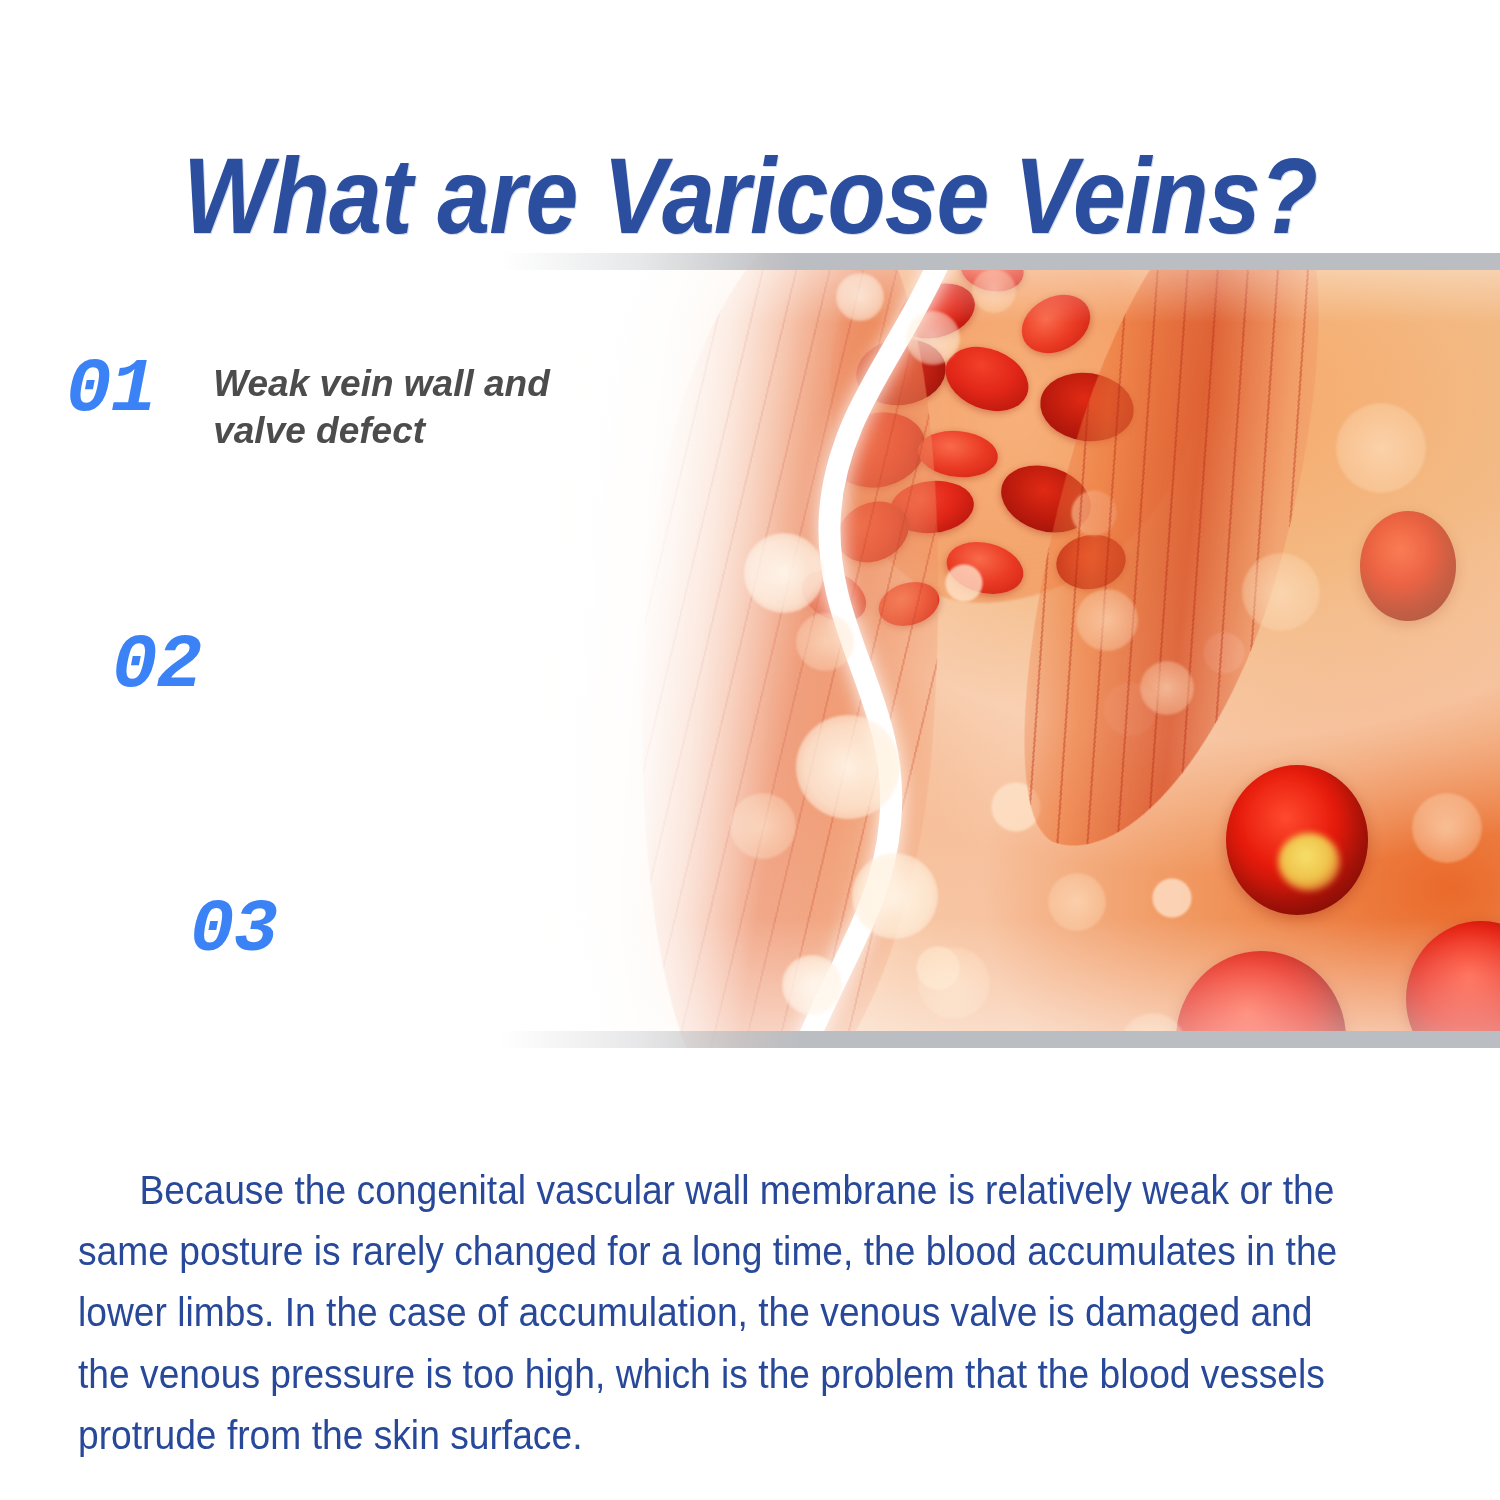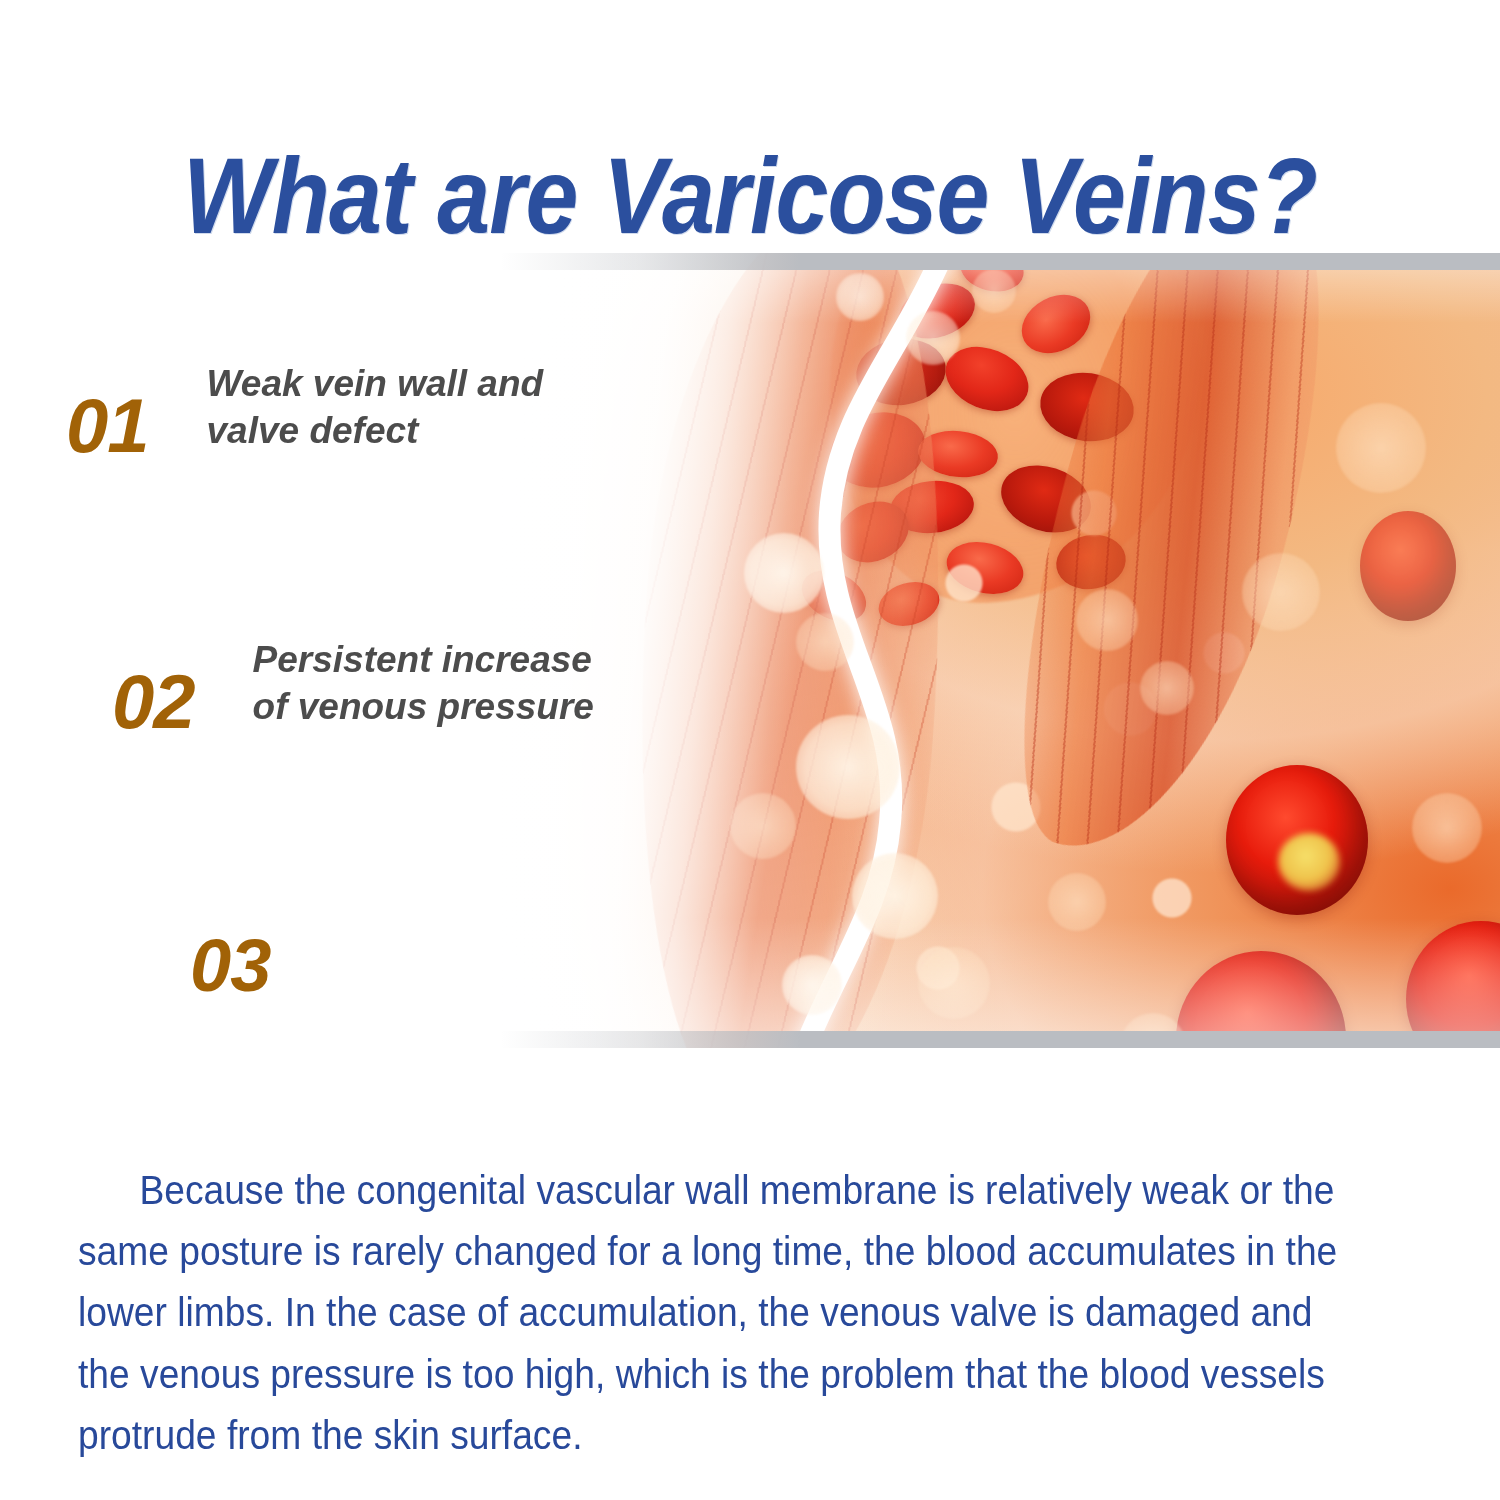--- a/index.html
+++ b/index.html
@@ -187,29 +187,28 @@
   .band-bottom { bottom: 0; }
 
   
   .point {
     position: absolute;
     display: flex;
     align-items: flex-start;
     gap: 22px;
   }
   .point-num {
-    font-family: Liberation Sans, sans-serif;
+    font-family: Liberation Mono, monospace;
     font-weight: bold;
     font-style: italic;
     font-size: 76px;
-    color: #a16207;
+    color: #3b82f6;
     line-height: 1;
     letter-spacing: -1px;
     flex: 0 0 auto;
-    margin-top: 36px;
   }
   .point-text {
     font-family: "Liberation Sans", sans-serif;
     font-weight: bold;
     font-style: italic;
     font-size: 37px;
     color: #4c4c4c;
     line-height: 1.28;
     padding-top: 8px;
     white-space: pre-line;
@@ -309,21 +308,19 @@
 </div>
 
 <div class="point" id="point-1">
   <span class="point-num">01</span>
   <span class="point-text">Weak vein wall and
 valve defect</span>
 </div>
 
 <div class="point" id="point-2">
   <span class="point-num">02</span>
-  <span class="point-text">Persistent increase
-of venous pressure</span>
 </div>
 
 <div class="point" id="point-3">
   <span class="point-num">03</span>
 </div>
 
 <p id="paragraph">Because the congenital vascular wall membrane is relatively weak or the same posture is rarely changed for a long time, the blood accumulates in the lower limbs. In the case of accumulation, the venous valve is damaged and the venous pressure is too high, which is the problem that the blood vessels protrude from the skin surface.</p>
 
 </body></html>

